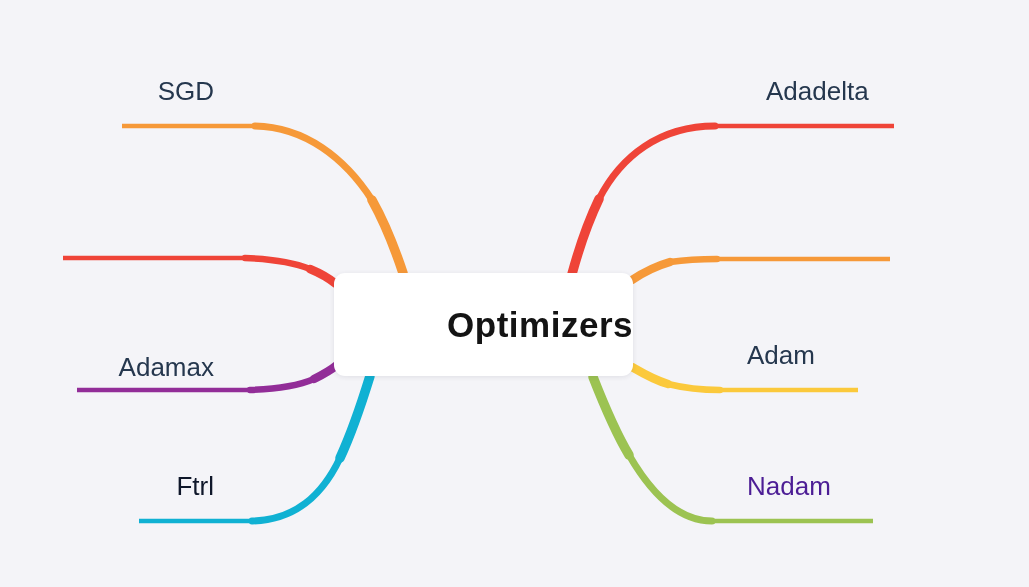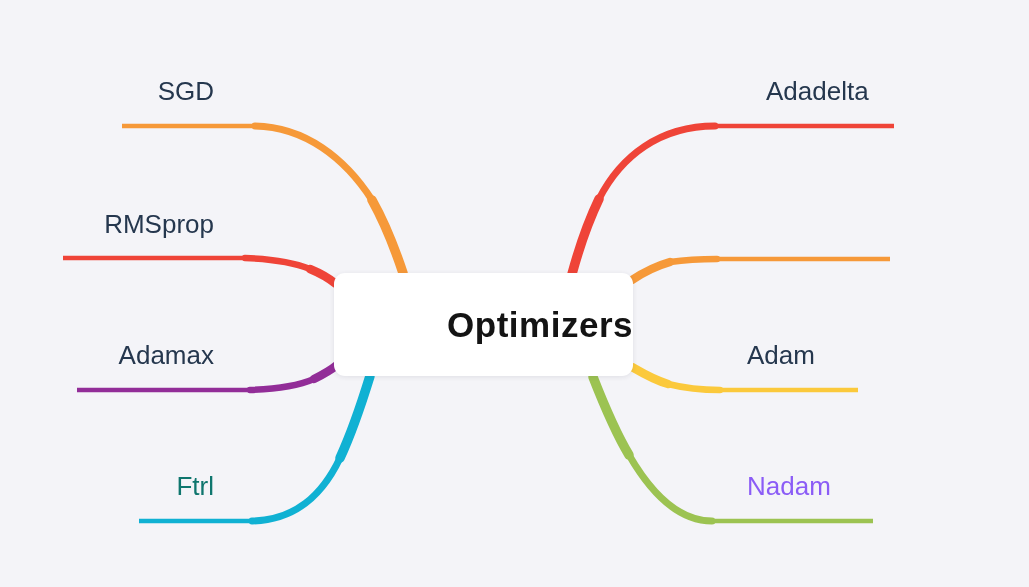--- a/index.html
+++ b/index.html
@@ -103,24 +103,23 @@
     </g>
 
     <g>
       <path stroke-width="4.5" stroke-linecap="butt" d="M 873 521 H 712 C 678 521 651 493 629 455 C 614 430 602 400 593 377" stroke="#9CC352"></path>
       <path stroke-width="7" stroke-linecap="round" d="M 712 521 C 678 521 651 493 629 455 C 614 430 602 400 593 377" stroke="#9CC352"></path>
       <path stroke-width="9.5" stroke-linecap="round" d="M 629 455 C 614 430 602 400 593 377" stroke="#9CC352"></path>
     </g>
   </svg>
 
   <div class="node-label lbl-left lbl-sgd" style="color: rgb(37, 55, 78);">SGD</div>
-  <div class="node-label lbl-left lbl-rmsprop" style="color: rgb(37, 55, 78);">RMSprop</div>
-  <div class="node-label lbl-left lbl-adamax" style="color: rgb(37, 55, 78);">Adamax</div>
-  <div class="node-label lbl-left lbl-ftrl" style="color: #0f766e; margin-left: 31px;">Ftrl</div>
+  <div class="node-label lbl-left lbl-adamax" style="color: rgb(37, 55, 78); margin-top: 12px;">Adamax</div>
+  <div class="node-label lbl-left lbl-ftrl" style="color: #0f172a; margin-left: 31px;">Ftrl</div>
   <div class="node-label lbl-adadelta" style="color: rgb(37, 55, 78);">Adadelta</div>
   <div class="node-label lbl-adam" style="color: rgb(37, 55, 78);">Adam</div>
-  <div class="node-label lbl-nadam" style="color: #8b5cf6;">Nadam</div>
+  <div class="node-label lbl-nadam" style="color: #4c1d95;">Nadam</div>
 
   <div class="center-node" style="background: rgb(255, 255, 255);">
     <span class="title" style="color: rgb(20, 20, 20);">Optimizers</span>
   </div>
 
 </div>
 
 </body></html>

